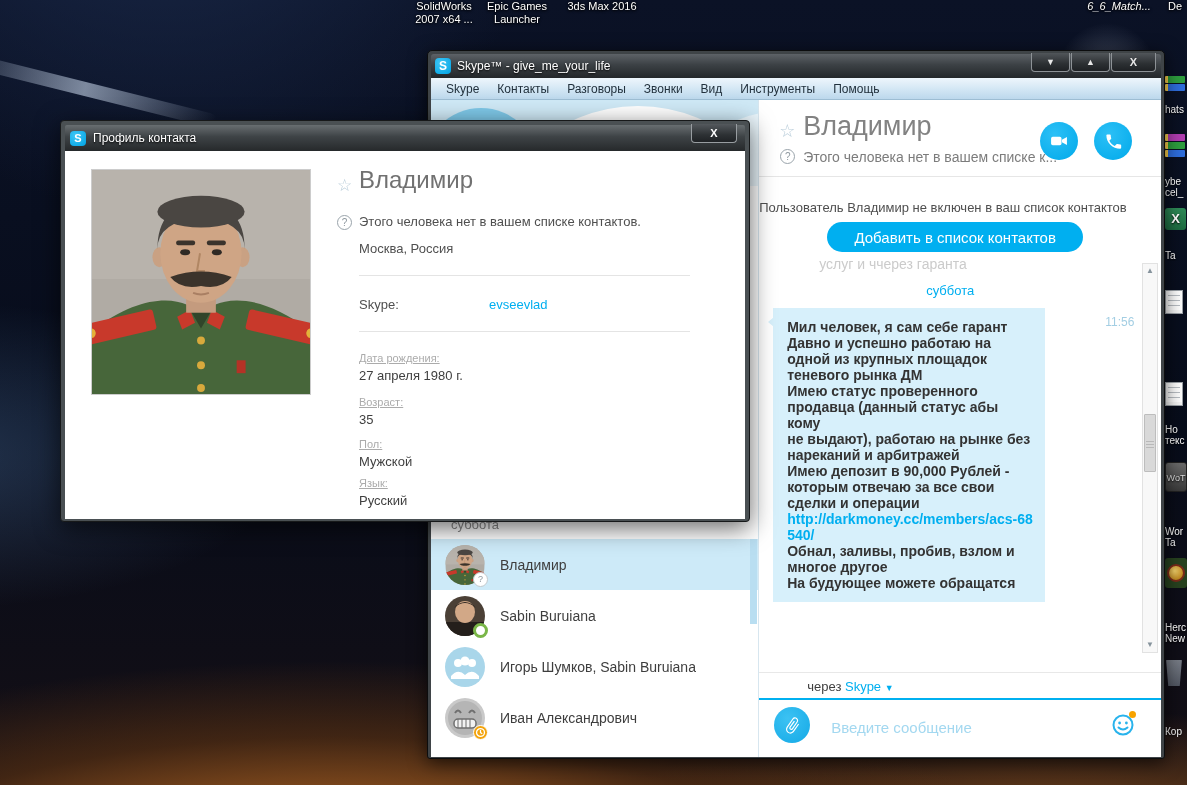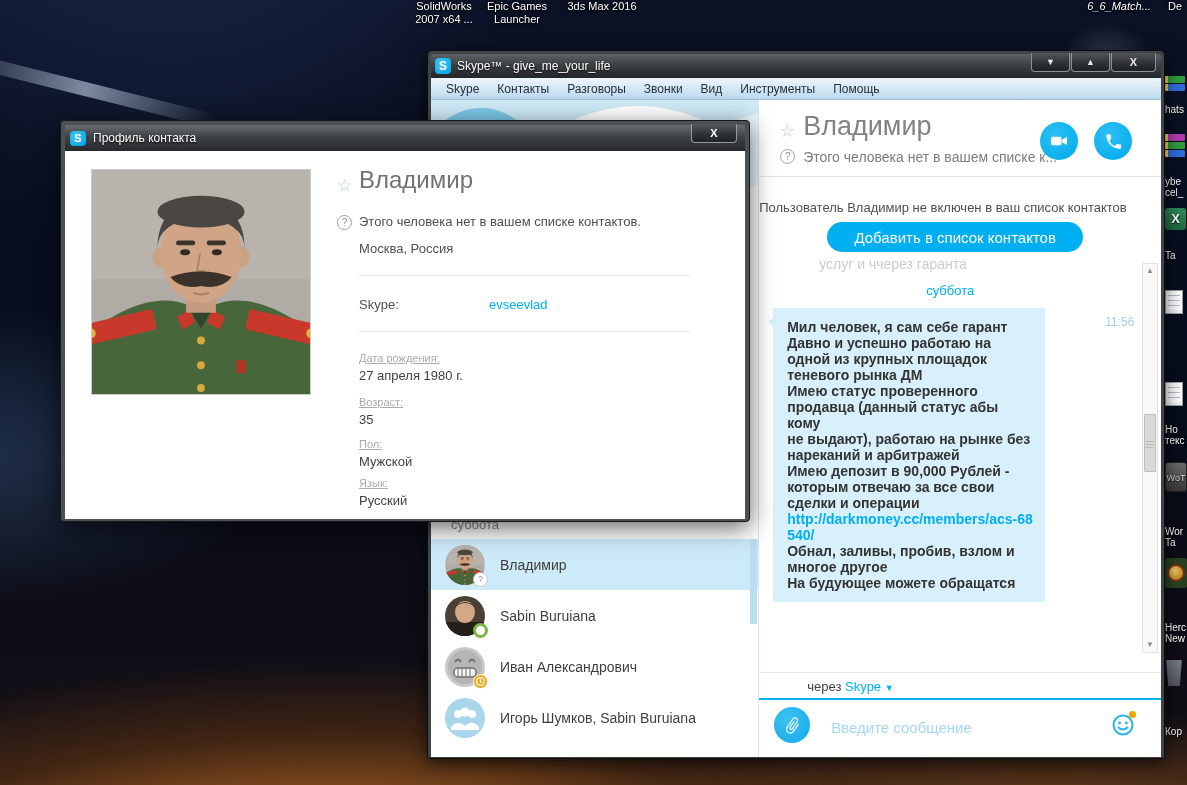--- a/index.html
+++ b/index.html
@@ -299,47 +299,47 @@
                   <ellipse cx="20" cy="16" rx="10" ry="11" fill="#d2a887"></ellipse>
                   <path d="M9 12 Q20 2 31 12 Q28 7 20 6 Q12 7 9 12Z" fill="#2e2620"></path>
                 </svg>
               <div class="badge online"></div>
             </div>
             <div class="cname">Sabin Buruiana</div>
           </div>
           <div class="crow">
             <div class="avatar">
               <svg class="face" viewBox="0 0 40 40">
+                  <rect width="40" height="40" fill="#a9d6ea"></rect>
+                  <circle cx="13" cy="16" r="4" fill="#fff"></circle>
+                  <circle cx="27" cy="16" r="4" fill="#fff"></circle>
+                  <circle cx="20" cy="14" r="4.5" fill="#fff"></circle>
+                  <path d="M6 29 Q13 21 20 28 Q27 21 34 29 L34 32 L6 32Z" fill="#fff"></path>
+                </svg>
+            </div>
+            <div class="cname">Игорь Шумков, Sabin Buruiana</div>
+          </div>
+          <div class="crow">
+            <div class="avatar">
+              <svg class="face" viewBox="0 0 40 40">
                   <rect width="40" height="40" fill="#c9c9c9"></rect>
                   <circle cx="20" cy="20" r="17" fill="#b5b5b5"></circle>
                   <path d="M10 15 Q13 10 16 15" stroke="#6f6f6f" stroke-width="2" fill="none"></path>
                   <path d="M24 15 Q27 10 30 15" stroke="#6f6f6f" stroke-width="2" fill="none"></path>
                   <rect x="9" y="21" width="22" height="9" rx="4" fill="#f2f2f2" stroke="#6f6f6f" stroke-width="1.5"></rect>
                   <path d="M13 21v9 M17 21v9 M21 21v9 M25 21v9" stroke="#6f6f6f" stroke-width="1"></path>
                 </svg>
               <div class="badge away">
                   <svg width="11" height="11" viewBox="0 0 10 10">
                     <circle cx="5" cy="5" r="3.6" fill="none" stroke="#fff" stroke-width="1.2"></circle>
                     <path d="M5 2.8v2.3l1.6 1" stroke="#fff" stroke-width="1.1" fill="none"></path>
                   </svg>
                 </div>
             </div>
             <div class="cname">Иван Александрович</div>
-          </div>
-          <div class="crow">
-            <div class="avatar">
-              <svg class="face" viewBox="0 0 40 40">
-                  <rect width="40" height="40" fill="#a9d6ea"></rect>
-                  <circle cx="13" cy="16" r="4" fill="#fff"></circle>
-                  <circle cx="27" cy="16" r="4" fill="#fff"></circle>
-                  <circle cx="20" cy="14" r="4.5" fill="#fff"></circle>
-                  <path d="M6 29 Q13 21 20 28 Q27 21 34 29 L34 32 L6 32Z" fill="#fff"></path>
-                </svg>
-            </div>
-            <div class="cname">Игорь Шумков, Sabin Buruiana</div>
           </div>
         </div>
         <div class="side-scroll"></div>
       </div>
 
       <div class="chatcol">
         <div class="conv-header">
           <div class="fav-star">☆</div>
           <div class="conv-name">Владимир</div>
           <div class="qcirc conv-q">?</div>

